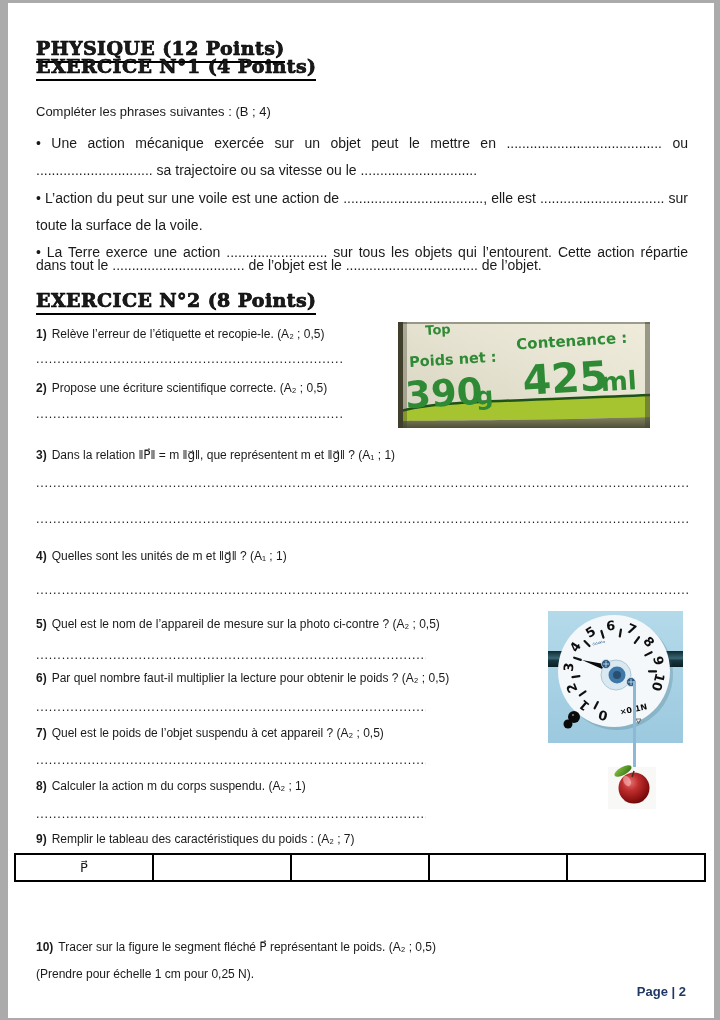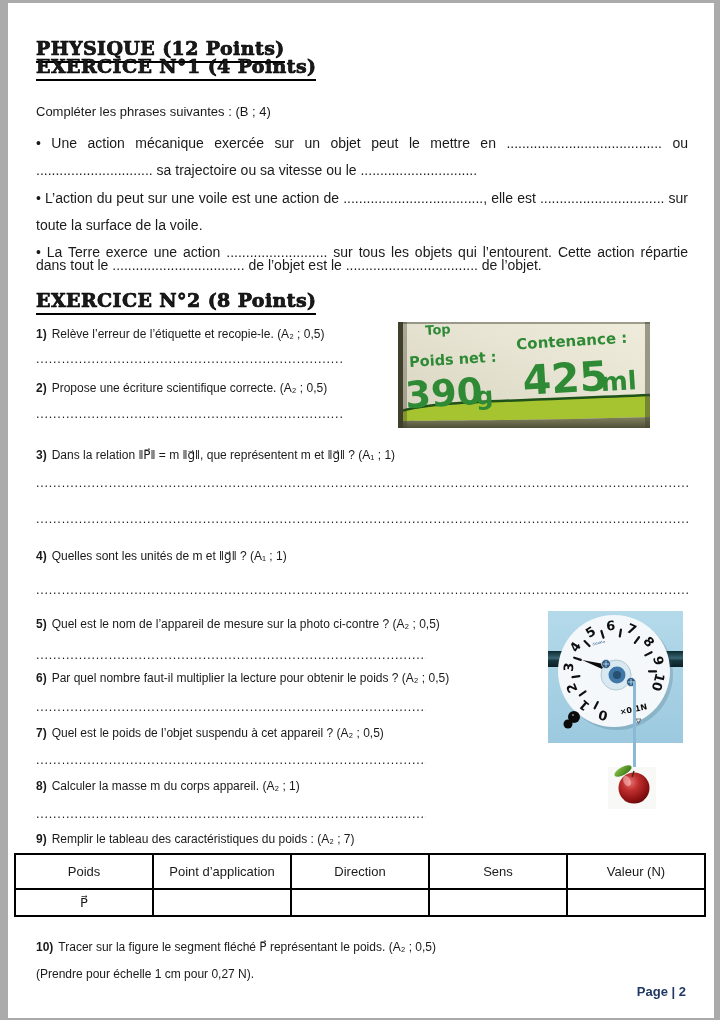--- a/index.html
+++ b/index.html
@@ -118,21 +118,21 @@
   <span class="num">6)</span><span>Par quel nombre faut-il multiplier la lecture pour obtenir le poids ? </span><span class="pts">(A₂ ; 0,5)</span>
 </div>
 <div class="dl w390" style="top:700px">..........................................................................................................................................................................</div>
 
 <div class="q" style="top:726px">
   <span class="num">7)</span><span>Quel est le poids de l’objet suspendu à cet appareil ? </span><span class="pts">(A₂ ; 0,5)</span>
 </div>
 <div class="dl w390" style="top:753px">..........................................................................................................................................................................</div>
 
 <div class="q" style="top:779px">
-  <span class="num">8)</span><span>Calculer la masse m du corps appareil. </span><span class="pts">(A₂ ; 1)</span>
+  <span class="num">8)</span><span>Calculer la action m du corps suspendu. </span><span class="pts">(A₂ ; 1)</span>
 </div>
 <div class="dl w390" style="top:807px">..........................................................................................................................................................................</div>
 
 <div class="q" style="top:832px">
   <span class="num">9)</span><span>Remplir le tableau des caractéristiques du poids : </span><span class="pts">(A₂ ; 7)</span>
 </div>
 
 <svg class="abs" style="left:548px;top:611px" width="136" height="205" viewBox="0 0 136 205">
   <defs>
     <linearGradient id="barG" x1="0" y1="0" x2="0" y2="1">
@@ -211,37 +211,30 @@
     <ellipse cx="86" cy="189" rx="10" ry="3" fill="rgba(60,0,0,0.35)"></ellipse>
     <circle cx="86" cy="177" r="15.5" fill="url(#appleG)"></circle>
     <ellipse cx="79" cy="170" rx="3.5" ry="5.5" transform="rotate(-25 79 170)" fill="rgba(255,205,205,0.5)"></ellipse>
     <line x1="84" y1="166" x2="86" y2="160" stroke="#4a2a10" stroke-width="1.5"></line>
     <ellipse cx="75" cy="160" rx="9.5" ry="4" transform="rotate(-28 75 160)" fill="url(#leafG)"></ellipse>
   </g>
 </svg>
 
 <table class="ptable">
   <tbody>
-      <tr>
-    <th>Poids</th>
-    <th>Point d’application</th>
-    <th>Direction</th>
-    <th>Sens</th>
-    <th>Valeur (N)</th>
-  </tr>
   <tr>
     <td>P⃗</td>
     <td></td>
     <td></td>
     <td></td>
     <td></td>
   </tr>
 </tbody>
   </table>
 
 <div class="q" style="top:940px">
   <span class="num">10)</span><span>Tracer sur la figure le segment fléché P⃗ représentant le poids. </span><span class="pts">(A₂ ; 0,5)</span>
 </div>
 <div class="q" style="top:967px">
-  <span>(Prendre pour échelle 1 cm pour 0,27 N).</span>
+  <span>(Prendre pour échelle 1 cm pour 0,25 N).</span>
 </div>
 
 <div class="footer">Page | 2</div>
 
 </body></html>

